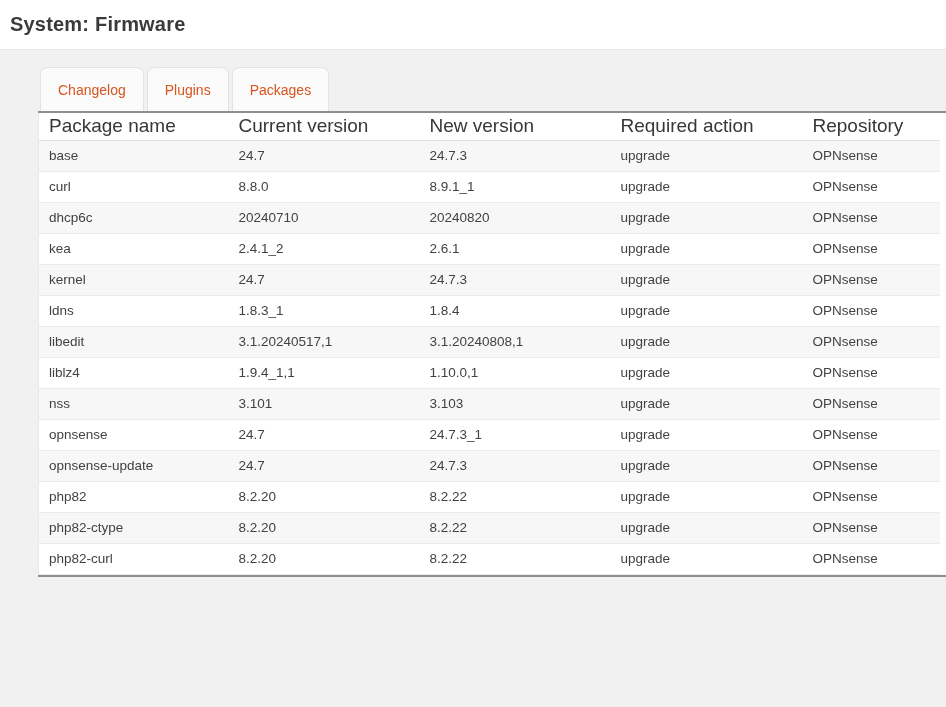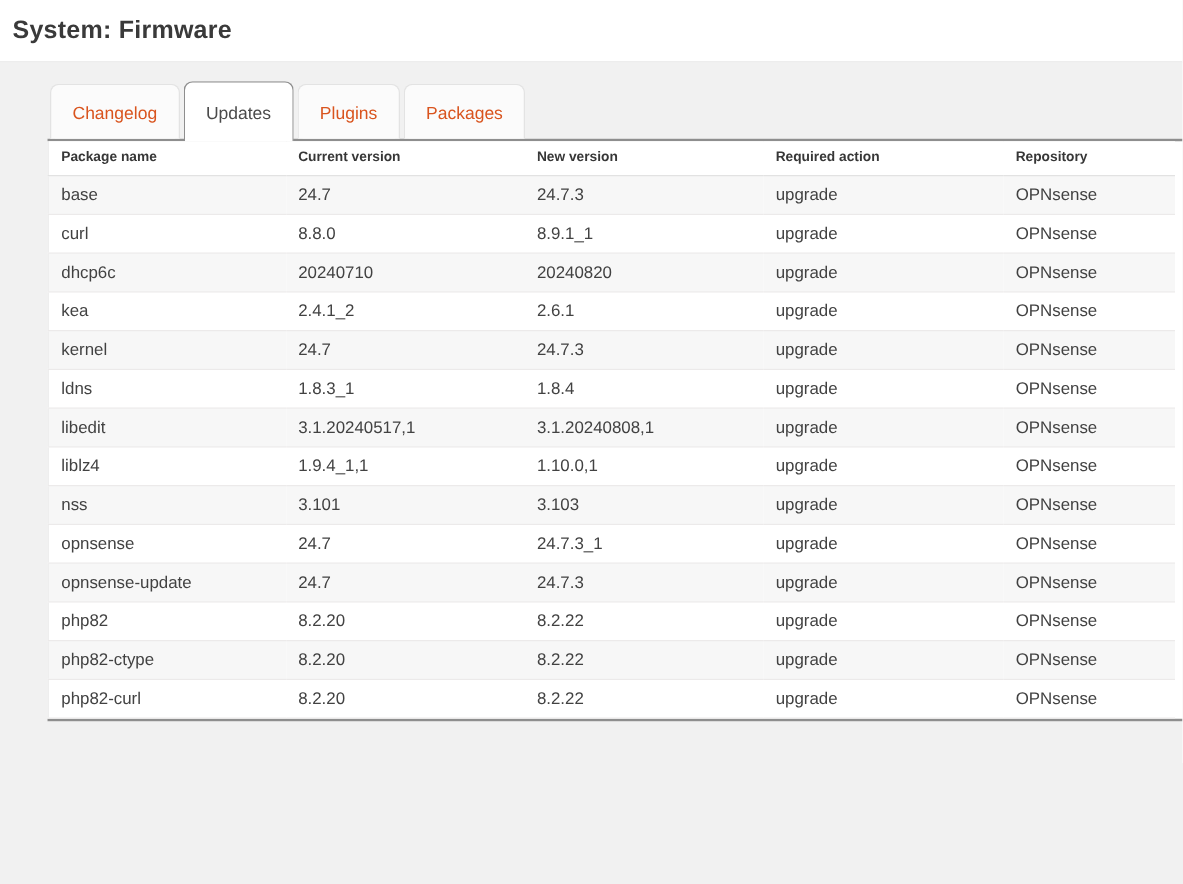--- a/index.html
+++ b/index.html
@@ -54,21 +54,21 @@
     position:relative; z-index:1;
   }
   table.updates {
     width:901px; table-layout:fixed;
     border-collapse:collapse;
     border-left:1px solid #e9e9e9;
   }
   table.updates th {
     height:27px; text-align:left; vertical-align:middle;
     padding:0 6px 0 10px;
-    font-size:11px; font-weight:bold; color:#373737;
+    font-size:19px; font-weight:normal; color:#373737;
     background:#ffffff;
     border-bottom:1px solid #e2e2e2;
   }
   table.updates td {
     height:31px; vertical-align:middle;
     padding:0 6px 0 10px;
     font-size:13.5px; color:#424242;
     border-bottom:1px solid #eceaea;
     overflow:hidden; white-space:nowrap;
   }
@@ -80,21 +80,20 @@
 </head>
 <body>
 
 <div class="header-bar">
   <h1>System: Firmware</h1>
 </div>
 
 <div class="content">
   <ul class="tab-bar" id="tab-bar">
       <li class="tab">Changelog</li>
-      <li class="tab active">Updates</li>
       <li class="tab">Plugins</li>
       <li class="tab">Packages</li>
     </ul>
   <div class="panel">
     <table class="updates">
       <colgroup>
         <col class="c1">
           <col class="c2">
           <col class="c3">
           <col class="c4">

